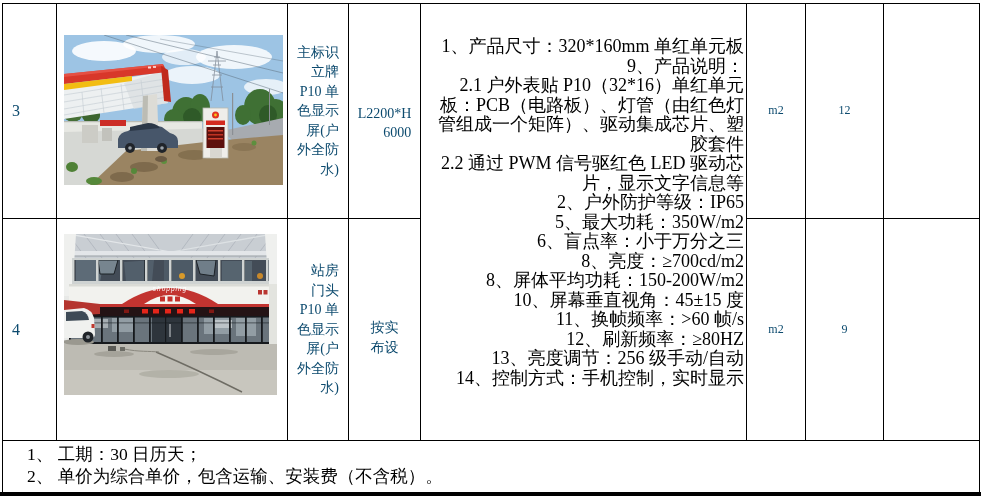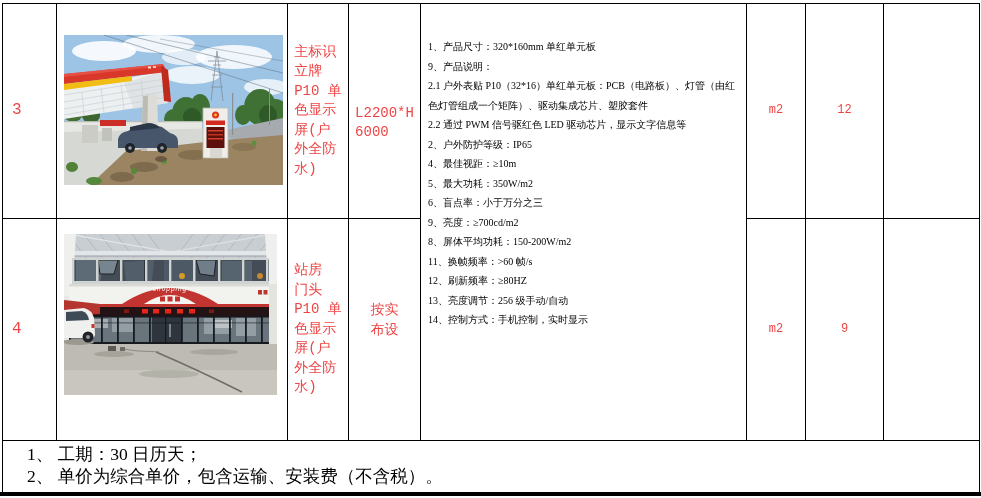--- a/index.html
+++ b/index.html
@@ -4,30 +4,29 @@
 <style>
   html,body { margin:0; padding:0; background:#ffffff; }
   .page {
     position:relative; width:981px; height:498px; background:#ffffff;
     font-family:"Liberation Serif","DejaVu Serif",serif; color:#000;
     overflow:hidden;
   }
   .line { position:absolute; background:#000; }
   .cell {
     position:absolute; display:flex; align-items:center; justify-content:center;
-    text-align:left; font-size:14px; line-height:19.5px; white-space:pre-line;
-    color:#ef4444;
-    font-family:Liberation Mono, monospace;
+    text-align:right; font-size:14px; line-height:19.5px; white-space:pre-line;
+    color:#0c4a6e;
   }
   .num-cell { justify-content:flex-start; padding-left:9px; font-size:16px; box-sizing:border-box; }
   .unit-cell, .qty-cell { font-size:12px; }
   .spec-cell {
     position:absolute; left:421px; top:4px; width:325px; height:436px;
-    box-sizing:border-box; padding:33px 2px 0 7px; text-align:left;
-    font-size:10px; line-height:19.5px; overflow:hidden;
+    box-sizing:border-box; padding:33px 2px 0 7px; text-align:right;
+    font-size:18px; line-height:19.5px; overflow:hidden;
   }
   .spec-line { white-space:normal; overflow-wrap:break-word; }
   .photo { position:absolute; display:block; }
   .footer {
     position:absolute; left:3px; top:441px; width:975px; height:51px;
     box-sizing:border-box; padding:3px 0 8px 8px; font-size:17.5px; line-height:21.5px;
     text-align:left; overflow:hidden;margin-left:16px;
   }
 </style>
 </head>
@@ -145,25 +144,25 @@
   <div class="cell unit-cell" style="left:747px;top:4px;width:58px;height:214px">m2</div>
   <div class="cell qty-cell" style="left:806px;top:4px;width:77px;height:214px">12</div>
   <div class="cell" style="left:884px;top:4px;width:95px;height:214px"></div>
 
   <div class="spec-cell">
     <div class="spec-line">1、产品尺寸：320*160mm 单红单元板</div>
     <div class="spec-line">9、产品说明：</div>
     <div class="spec-line">2.1 户外表贴 P10（32*16）单红单元板：PCB（电路板）、灯管（由红色灯管组成一个矩阵）、驱动集成芯片、塑胶套件</div>
     <div class="spec-line">2.2 通过 PWM 信号驱红色 LED 驱动芯片，显示文字信息等</div>
     <div class="spec-line">2、户外防护等级：IP65</div>
-    <div class="spec-line">4、最佳视距：≥10m</div>
     <div class="spec-line">5、最大功耗：350W/m2</div>
     <div class="spec-line">6、盲点率：小于万分之三</div>
-    <div class="spec-line">9、亮度：≥700cd/m2</div>
+    <div class="spec-line">8、亮度：≥700cd/m2</div>
     <div class="spec-line">8、屏体平均功耗：150-200W/m2</div>
+    <div class="spec-line">10、屏幕垂直视角：45±15 度</div>
     <div class="spec-line">11、换帧频率：&gt;60 帧/s</div>
     <div class="spec-line">12、刷新频率：≥80HZ</div>
     <div class="spec-line">13、亮度调节：256 级手动/自动</div>
     <div class="spec-line">14、控制方式：手机控制，实时显示</div>
   </div>
 
   <div class="cell num-cell" style="left:3px;top:219px;width:53px;height:221px">4</div>
 
   <svg class="photo" style="left:64px;top:234px" width="213" height="161" viewBox="0 0 213 161">
     <rect width="213" height="161" fill="#e8e9e7"></rect>
@@ -284,21 +283,21 @@
     <rect x="27.5" y="90" width="3" height="4" fill="#c0392f"></rect>
   </svg>
 
   <div class="cell" style="left:288px;top:219px;width:60px;height:221px">站房
 门头
 P10 单
 色显示
 屏(户
 外全防
 水)</div>
-  <div class="cell" style="left:349px;top:210px;width:71px;height:221px">按实
+  <div class="cell" style="left:349px;top:227px;width:71px;height:221px">按实
 布设</div>
   <div class="cell unit-cell" style="left:747px;top:219px;width:58px;height:221px">m2</div>
   <div class="cell qty-cell" style="left:806px;top:219px;width:77px;height:221px">9</div>
   <div class="cell" style="left:884px;top:219px;width:95px;height:221px"></div>
 
   <div class="footer">
     <div>1、 工期：30 日历天；</div>
     <div>2、 单价为综合单价，包含运输、安装费（不含税）。</div>
   </div>
 

